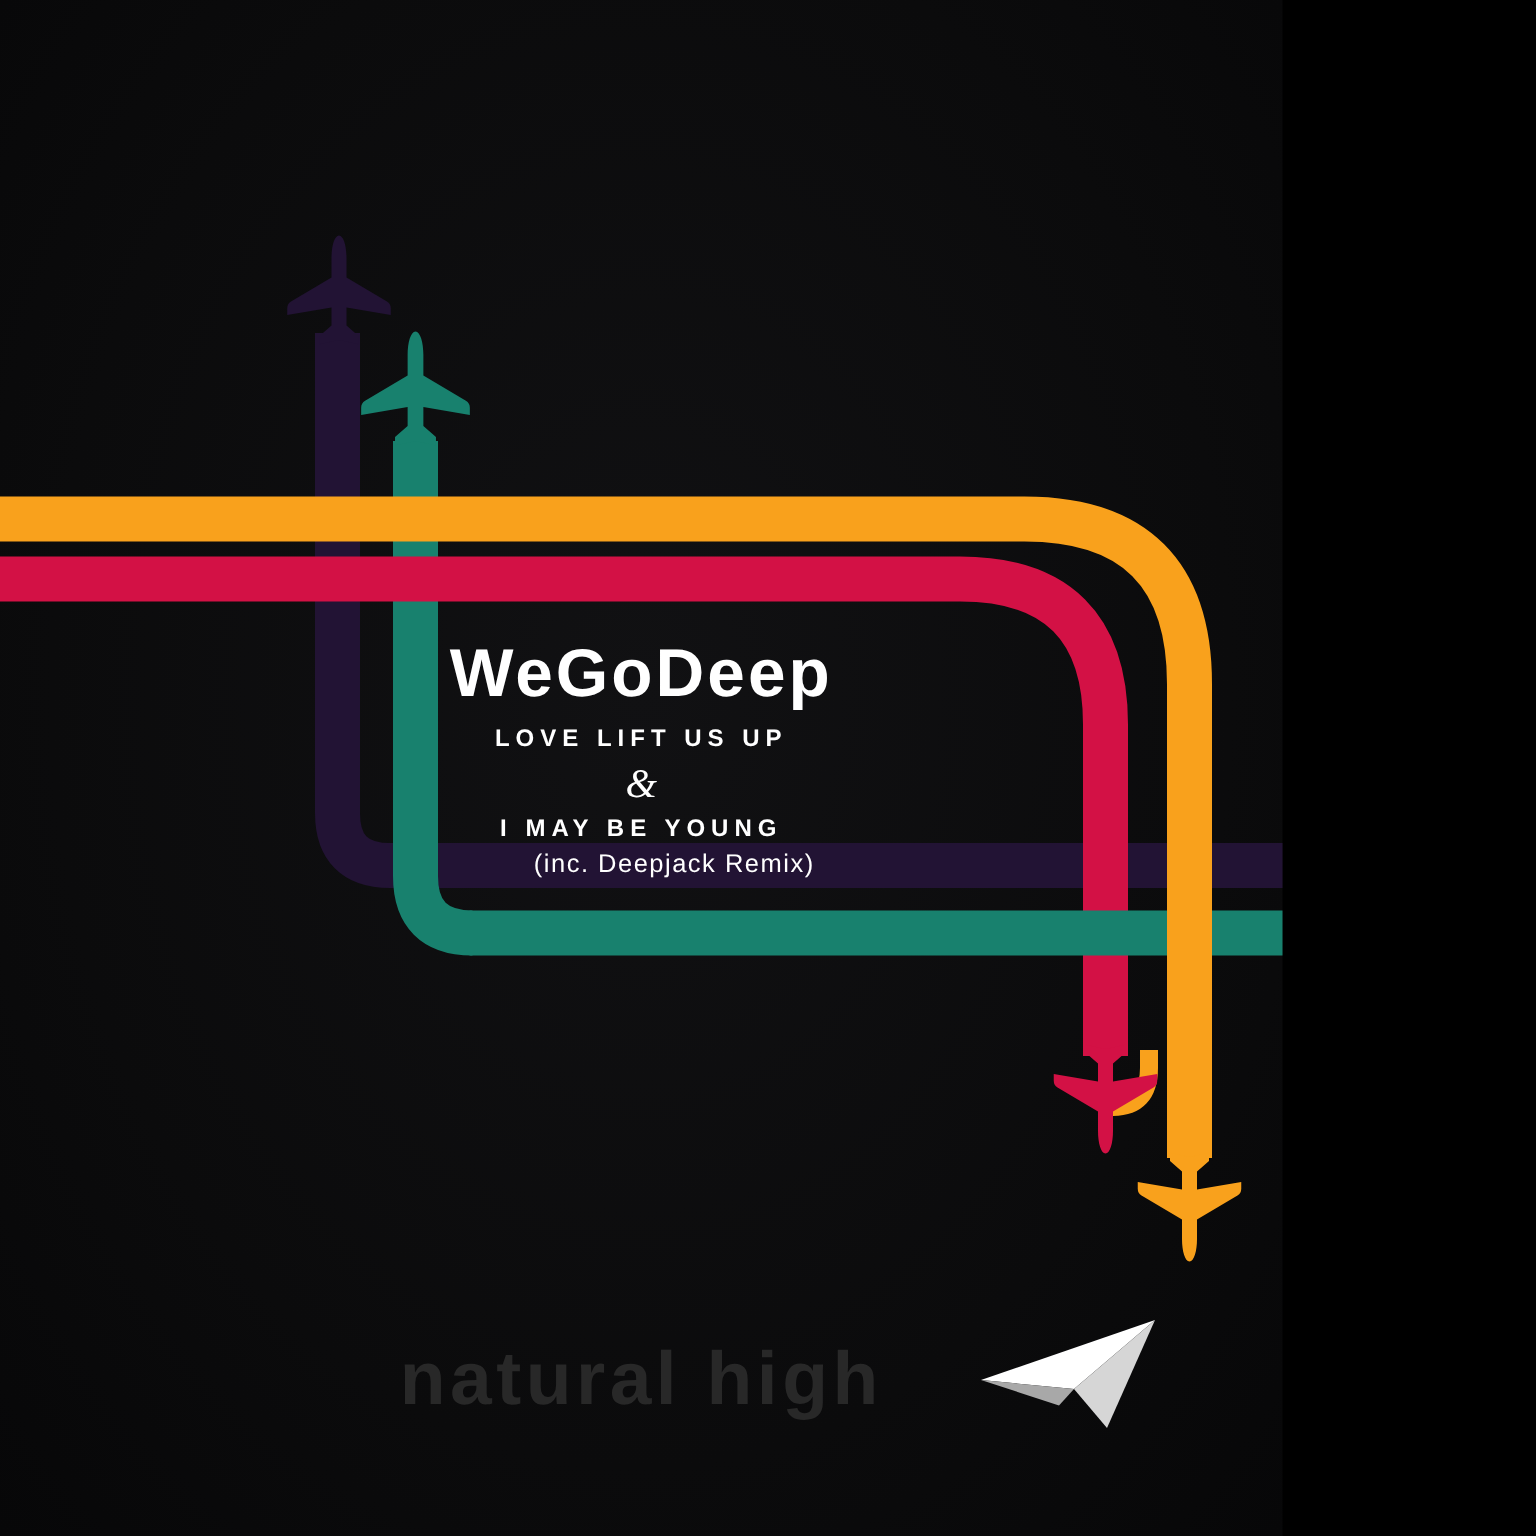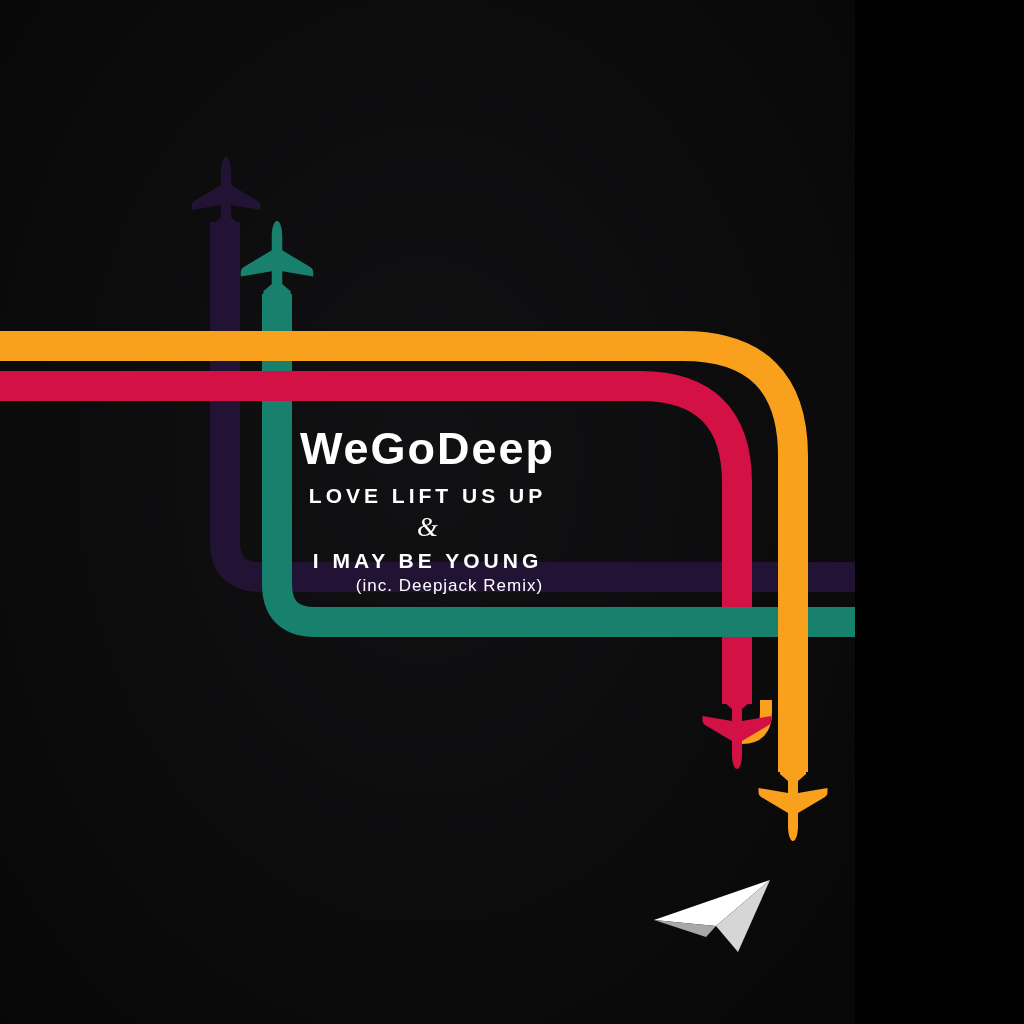--- a/index.html
+++ b/index.html
@@ -33,21 +33,21 @@
     text-align: center;
     color: #ffffff;
   }
   .artist {
     font-size: 45px;
     font-weight: bold;
     letter-spacing: 2px;
     line-height: 1;
   }
   .track {
-    font-size: 21px;
+    font-size: 16px;
     font-weight: bold;
     letter-spacing: 4px;
     margin-top: 14px;
     line-height: 1;
   }
   .amp {
     font-family: "Liberation Serif", serif;
     font-style: italic;
     font-size: 27px;
     margin-top: 8px;
@@ -113,20 +113,23 @@
   </svg>
 
   <div class="title-block">
     <div class="artist">WeGoDeep</div>
     <div class="track">LOVE LIFT US UP</div>
     <div class="amp">&amp;</div>
     <div class="track track2">I MAY BE YOUNG</div>
     <div class="remix">(inc. Deepjack Remix)</div>
   </div>
 
+  <div class="label-logo">
+    <span>natural high</span>
+  </div>
 
   <svg class="paper-plane" viewBox="0 0 130 84" xmlns="http://www.w3.org/2000/svg">
     <polygon points="120,6 4,46 66,52" fill="#FFFFFF"></polygon>
     <polygon points="120,6 66,52 88,78" fill="#D6D6D6"></polygon>
     <polygon points="4,46 66,52 56,63" fill="#A8A8A8"></polygon>
   </svg>
 
 </div>
 
 </body></html>

